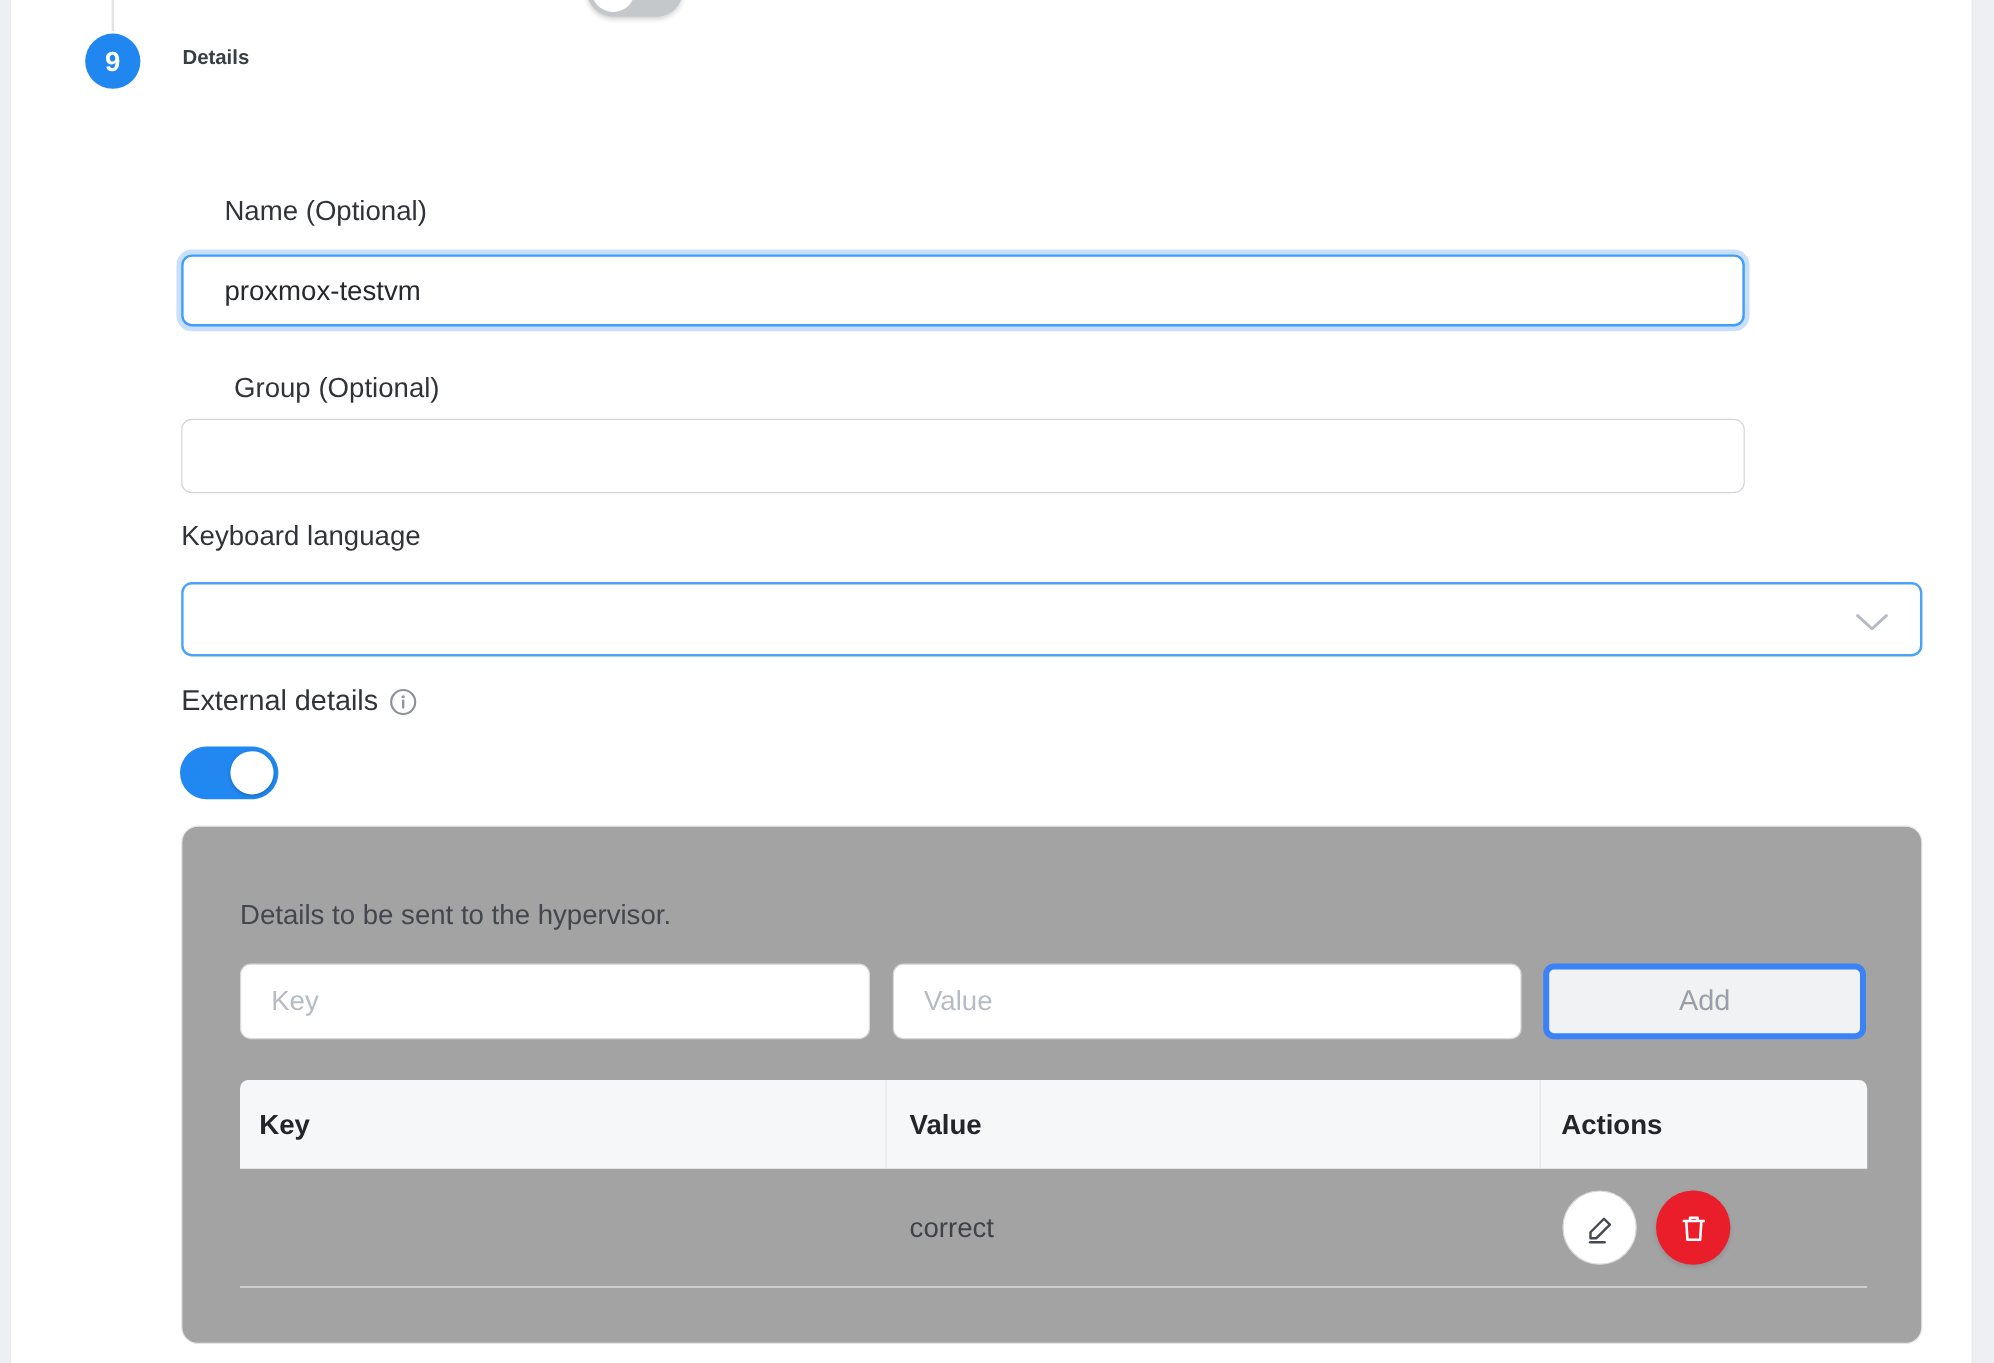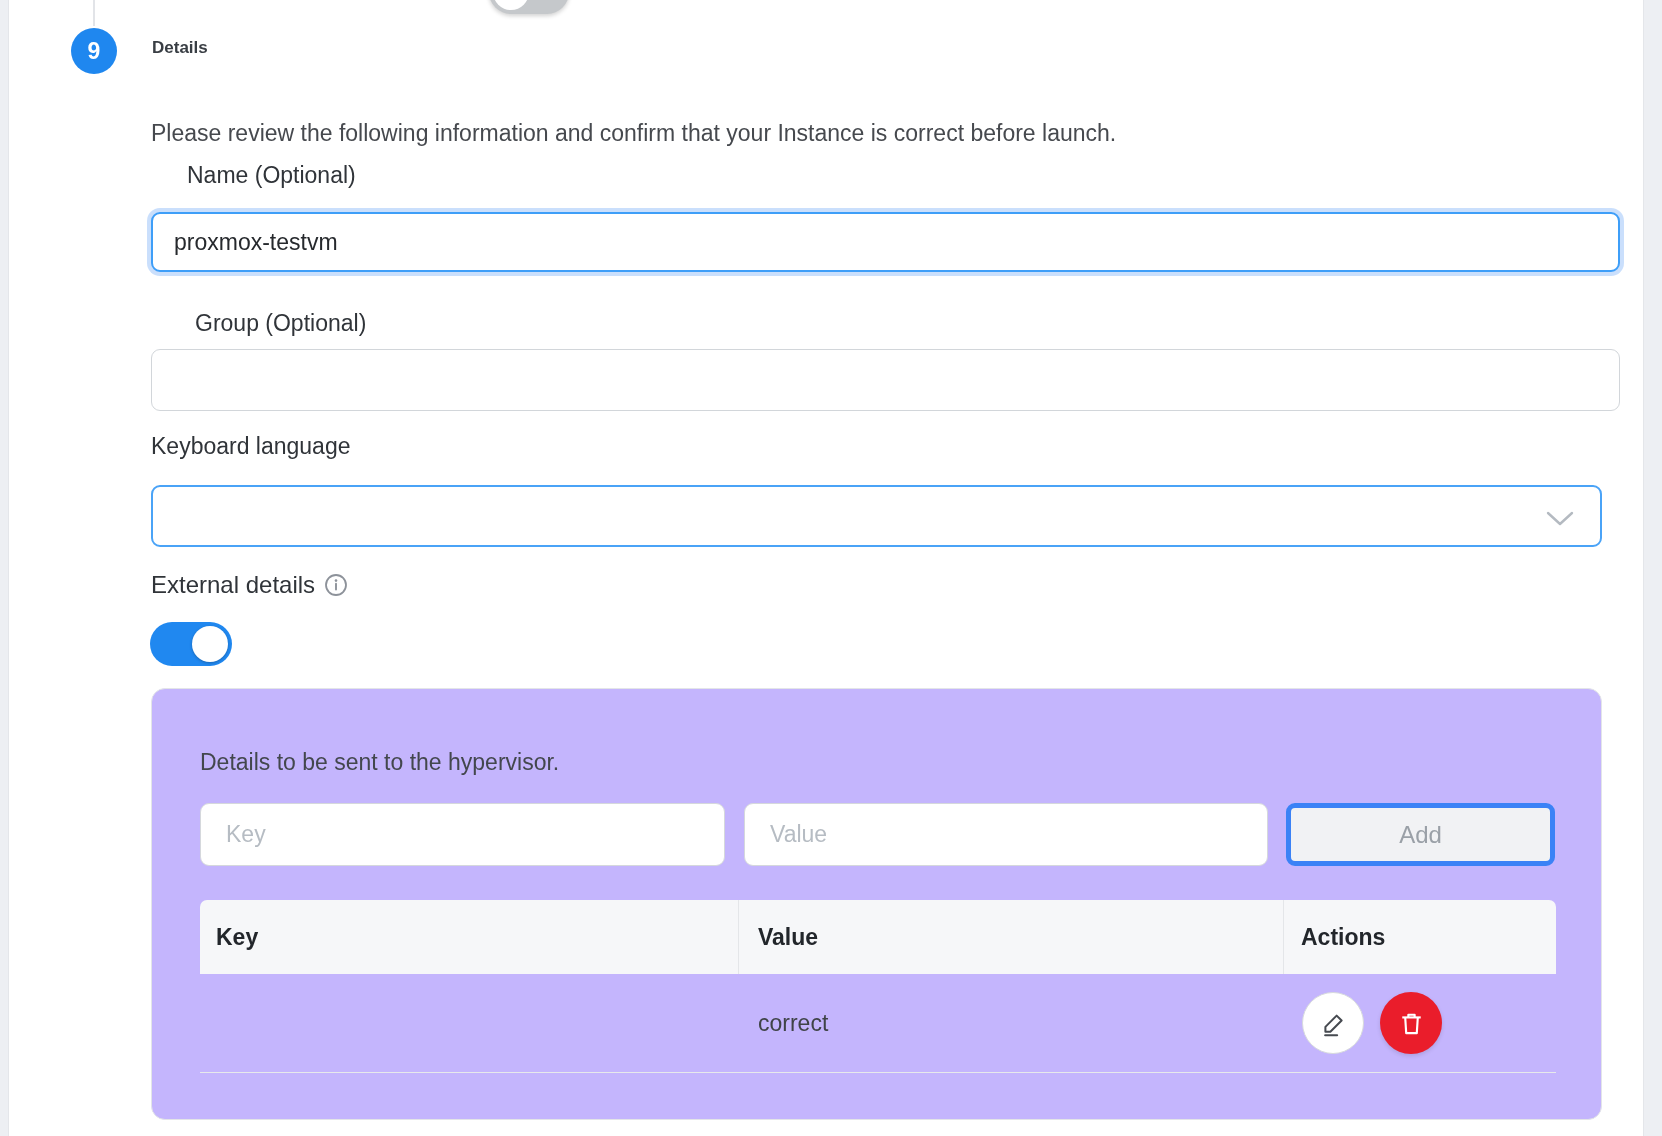--- a/index.html
+++ b/index.html
@@ -24,40 +24,40 @@
                 display:flex; align-items:center; justify-content:center; }
   .step-title{ position:absolute; left:143px; top:38px; font-size:17px; font-weight:700; color:#393e44; }
 
   .intro{ position:absolute; left:142px; top:120px; width:1300px; font-size:23px; color:#46494e; }
 
   .field-label{ position:absolute; left:142px; font-size:23px; color:#303439; }
   .lbl-name{ top:162px;margin-left:36px; }
   .lbl-group{ top:310px;margin-left:44px; }
   .lbl-keyboard{ top:433px; }
 
-  .text-input{ position:absolute; left:142px; width:1469px; height:60px; border-radius:9px;
-               background:#fff; font-family:inherit; font-size:23px; color:#26292d; padding:0 21px; outline:none; }
+  .text-input{ position:absolute; left:142px; width:1303px; height:60px; border-radius:9px;
+               background:#fff; font-family:inherit; font-size:23px; color:#26292d; padding:0 34px; outline:none; }
   .input-name{ top:212px; border:2px solid #3e9ef8; box-shadow:0 0 0 4px rgba(80,150,245,.3); }
   .input-group{ top:349px; height:62px; border:1.5px solid #d2d6da; }
 
   .select{ position:absolute; left:142px; top:485px; width:1451px; height:62px; border-radius:9px;
            border:2px solid #4aa3f7; background:#fff; cursor:pointer; }
   .select .chevron{ position:absolute; right:26px; top:24px; }
 
   .ext-row{ position:absolute; left:142px; top:571px; display:flex; align-items:center; gap:9px; }
   .ext-row .ext-label{ font-size:24px; color:#303439; }
 
   .toggle{ position:absolute; left:141px; top:622px; width:82px; height:44px; border-radius:22px;
            background:#2088f0; cursor:pointer; }
   .toggle .knob{ position:absolute; right:4px; top:4px; width:36px; height:36px; border-radius:50%;
                  background:#ffffff; box-shadow:0 1px 3px rgba(0,0,0,.25); }
 
   
   .panel{ position:absolute; left:142px; top:688px; width:1451px; height:432px;
-          border:1px solid #e3e5e8; border-radius:14px; background:#c4b5fd; }
+          border:1px solid #e3e5e8; border-radius:14px; background:#a3a3a3; }
   .panel-desc{ position:absolute; left:48px; top:60px; font-size:23px; color:#43474d; }
 
   .kv-input{ position:absolute; top:114px; height:63px; border:1.5px solid #d5d8dc; border-radius:9px;
              background:#fff; font-family:inherit; font-size:23px; color:#26292d; padding:0 25px; outline:none; }
   .kv-input::placeholder, .text-input::placeholder{ color:#b6bcc3; opacity:1; }
   .kv-key{ left:48px; width:525px; }
   .kv-value{ left:592px; width:524px; }
   .add-btn{ position:absolute; left:1134px; top:114px; width:269px; height:63px;
             background:#f1f2f4; border:5px solid #3b82f6; border-radius:9px;
             font-family:inherit; font-size:24px; color:#9aa0a7; }
@@ -87,21 +87,20 @@
   <div class="card">
 
     <div class="prev-toggle">
       <span class="knob"></span>
     </div>
 
     <div class="step-connector"></div>
     <div class="step-circle">9</div>
     <div class="step-title">Details</div>
 
-    <div class="intro">Please review the following information and confirm that your Instance is correct before launch.</div>
 
     <div class="field-label lbl-name">Name (Optional)</div>
     <input class="text-input input-name" type="text" value="proxmox-testvm" style="">
 
     <div class="field-label lbl-group">Group (Optional)</div>
     <input class="text-input input-group" type="text" value="" style="">
 
     <div class="field-label lbl-keyboard">Keyboard language</div>
     <div class="select">
       <svg class="chevron" width="28" height="16" viewBox="0 0 28 16" fill="none">

